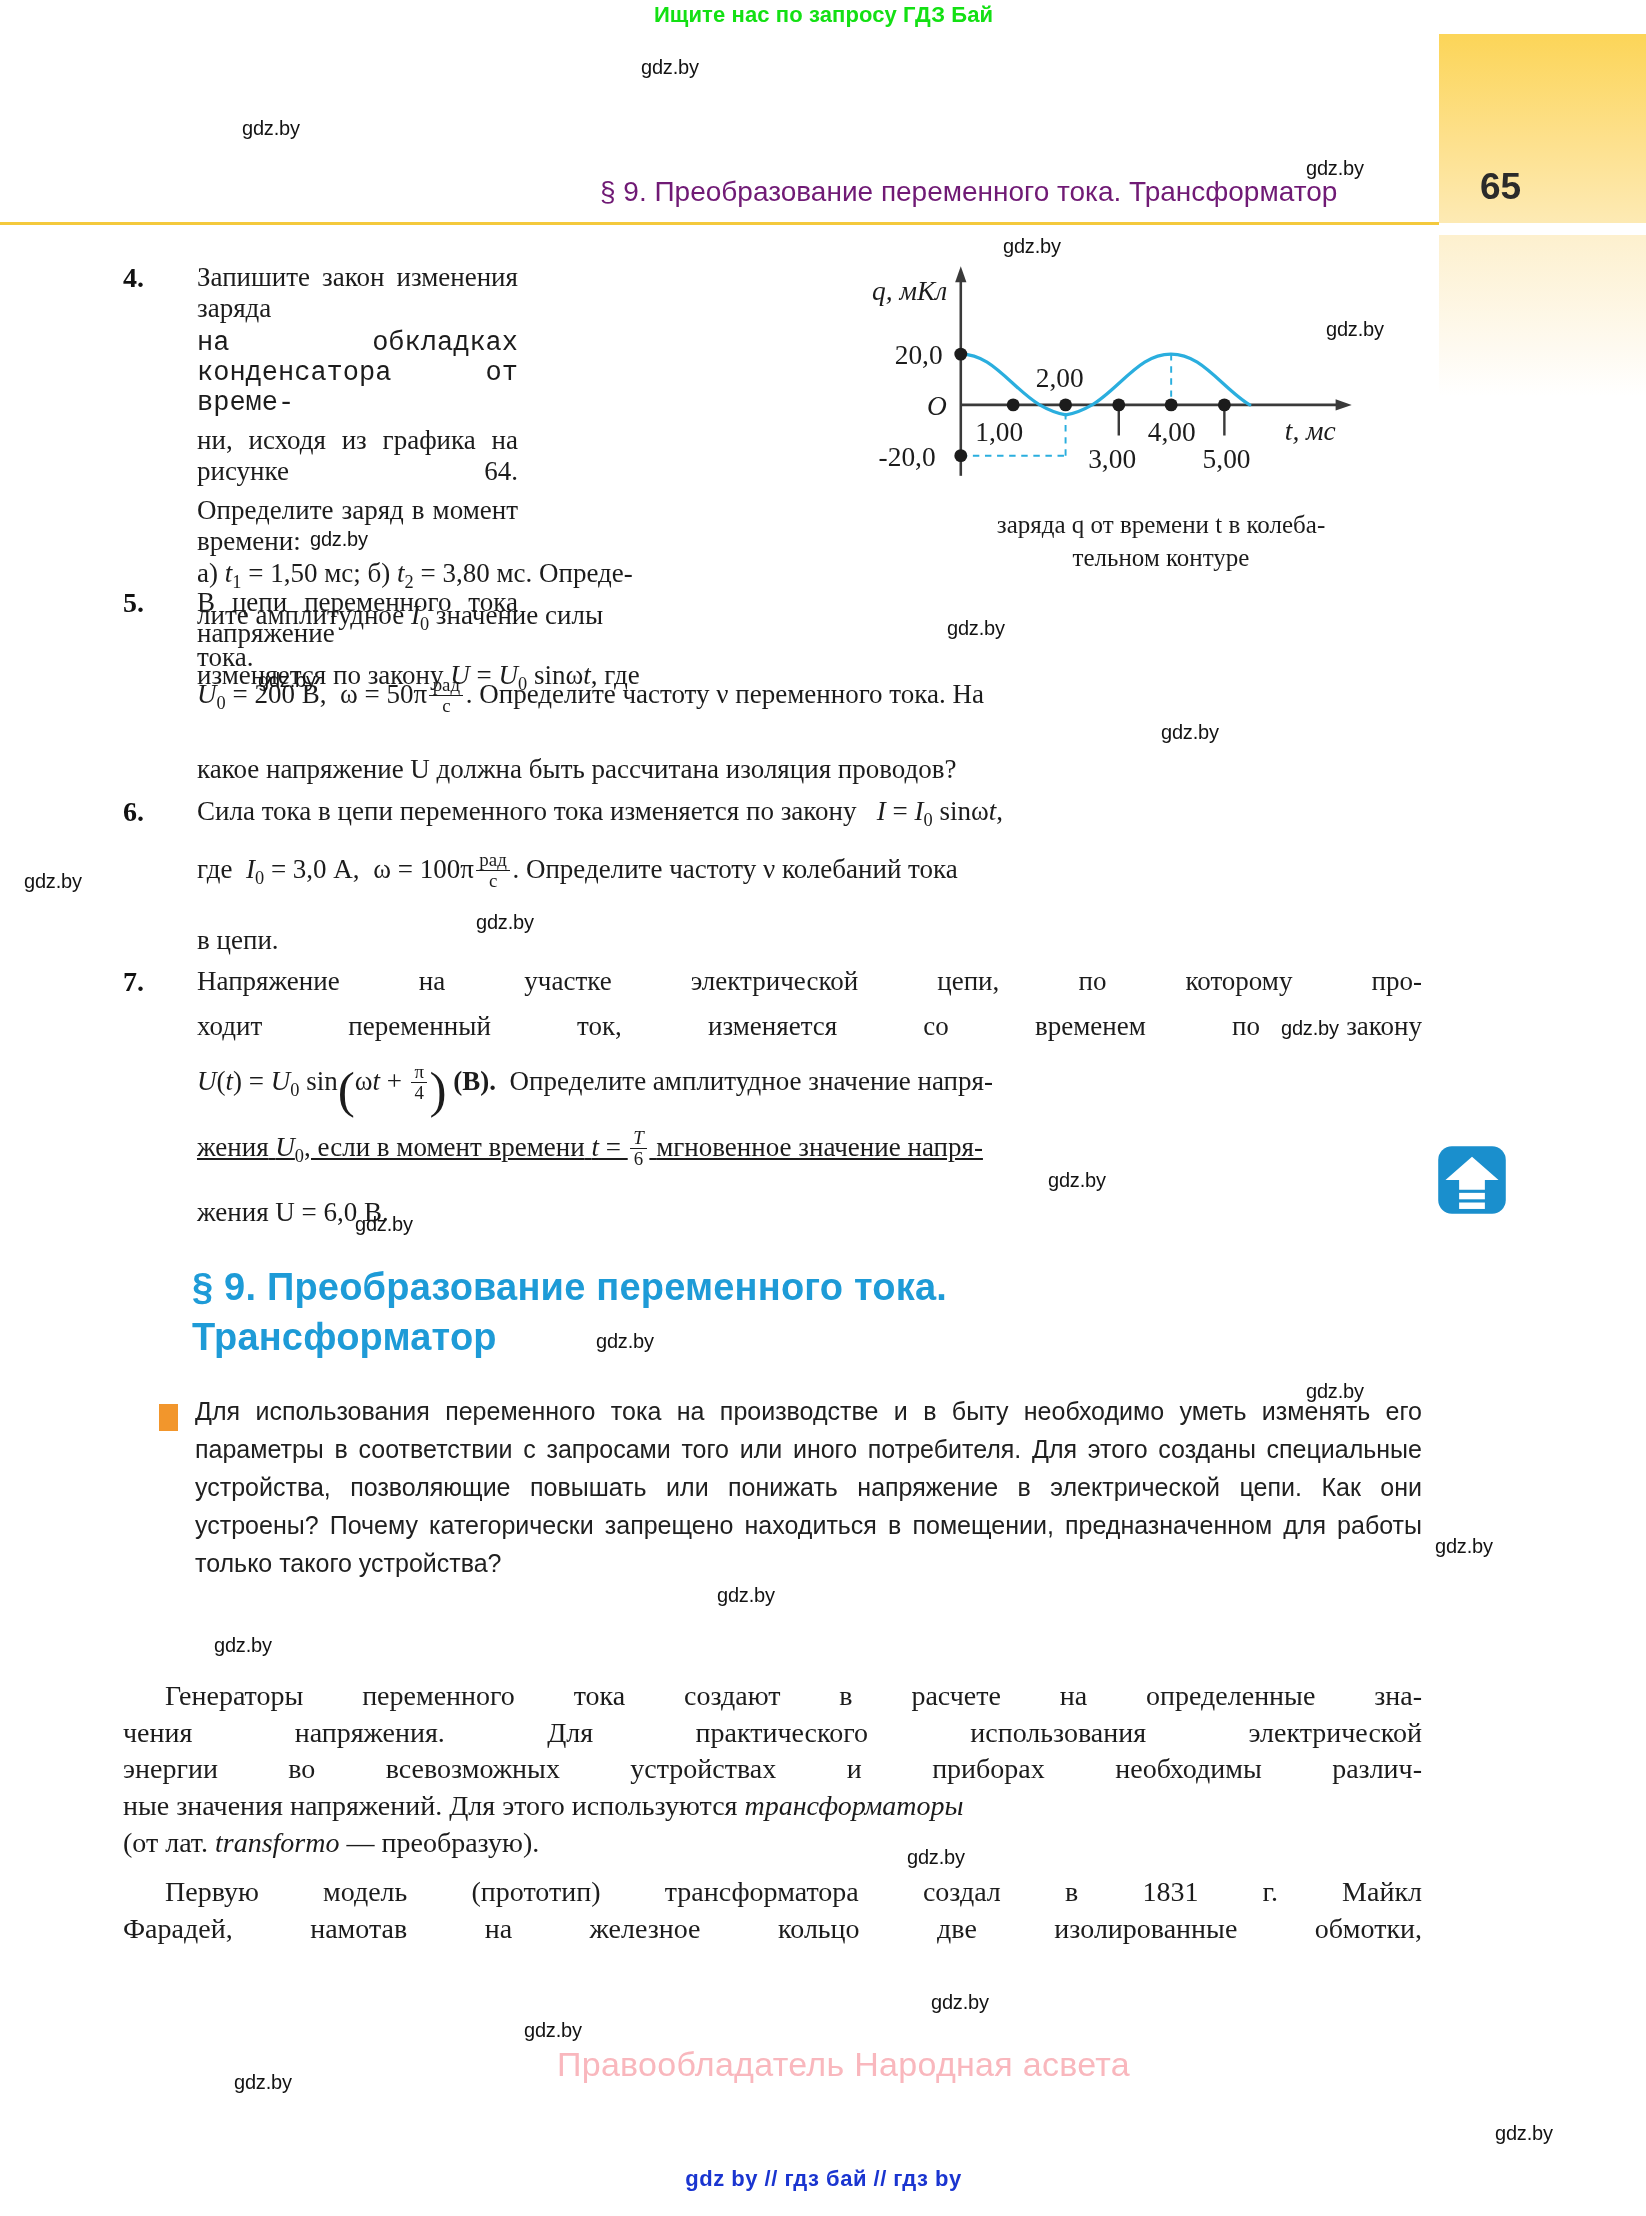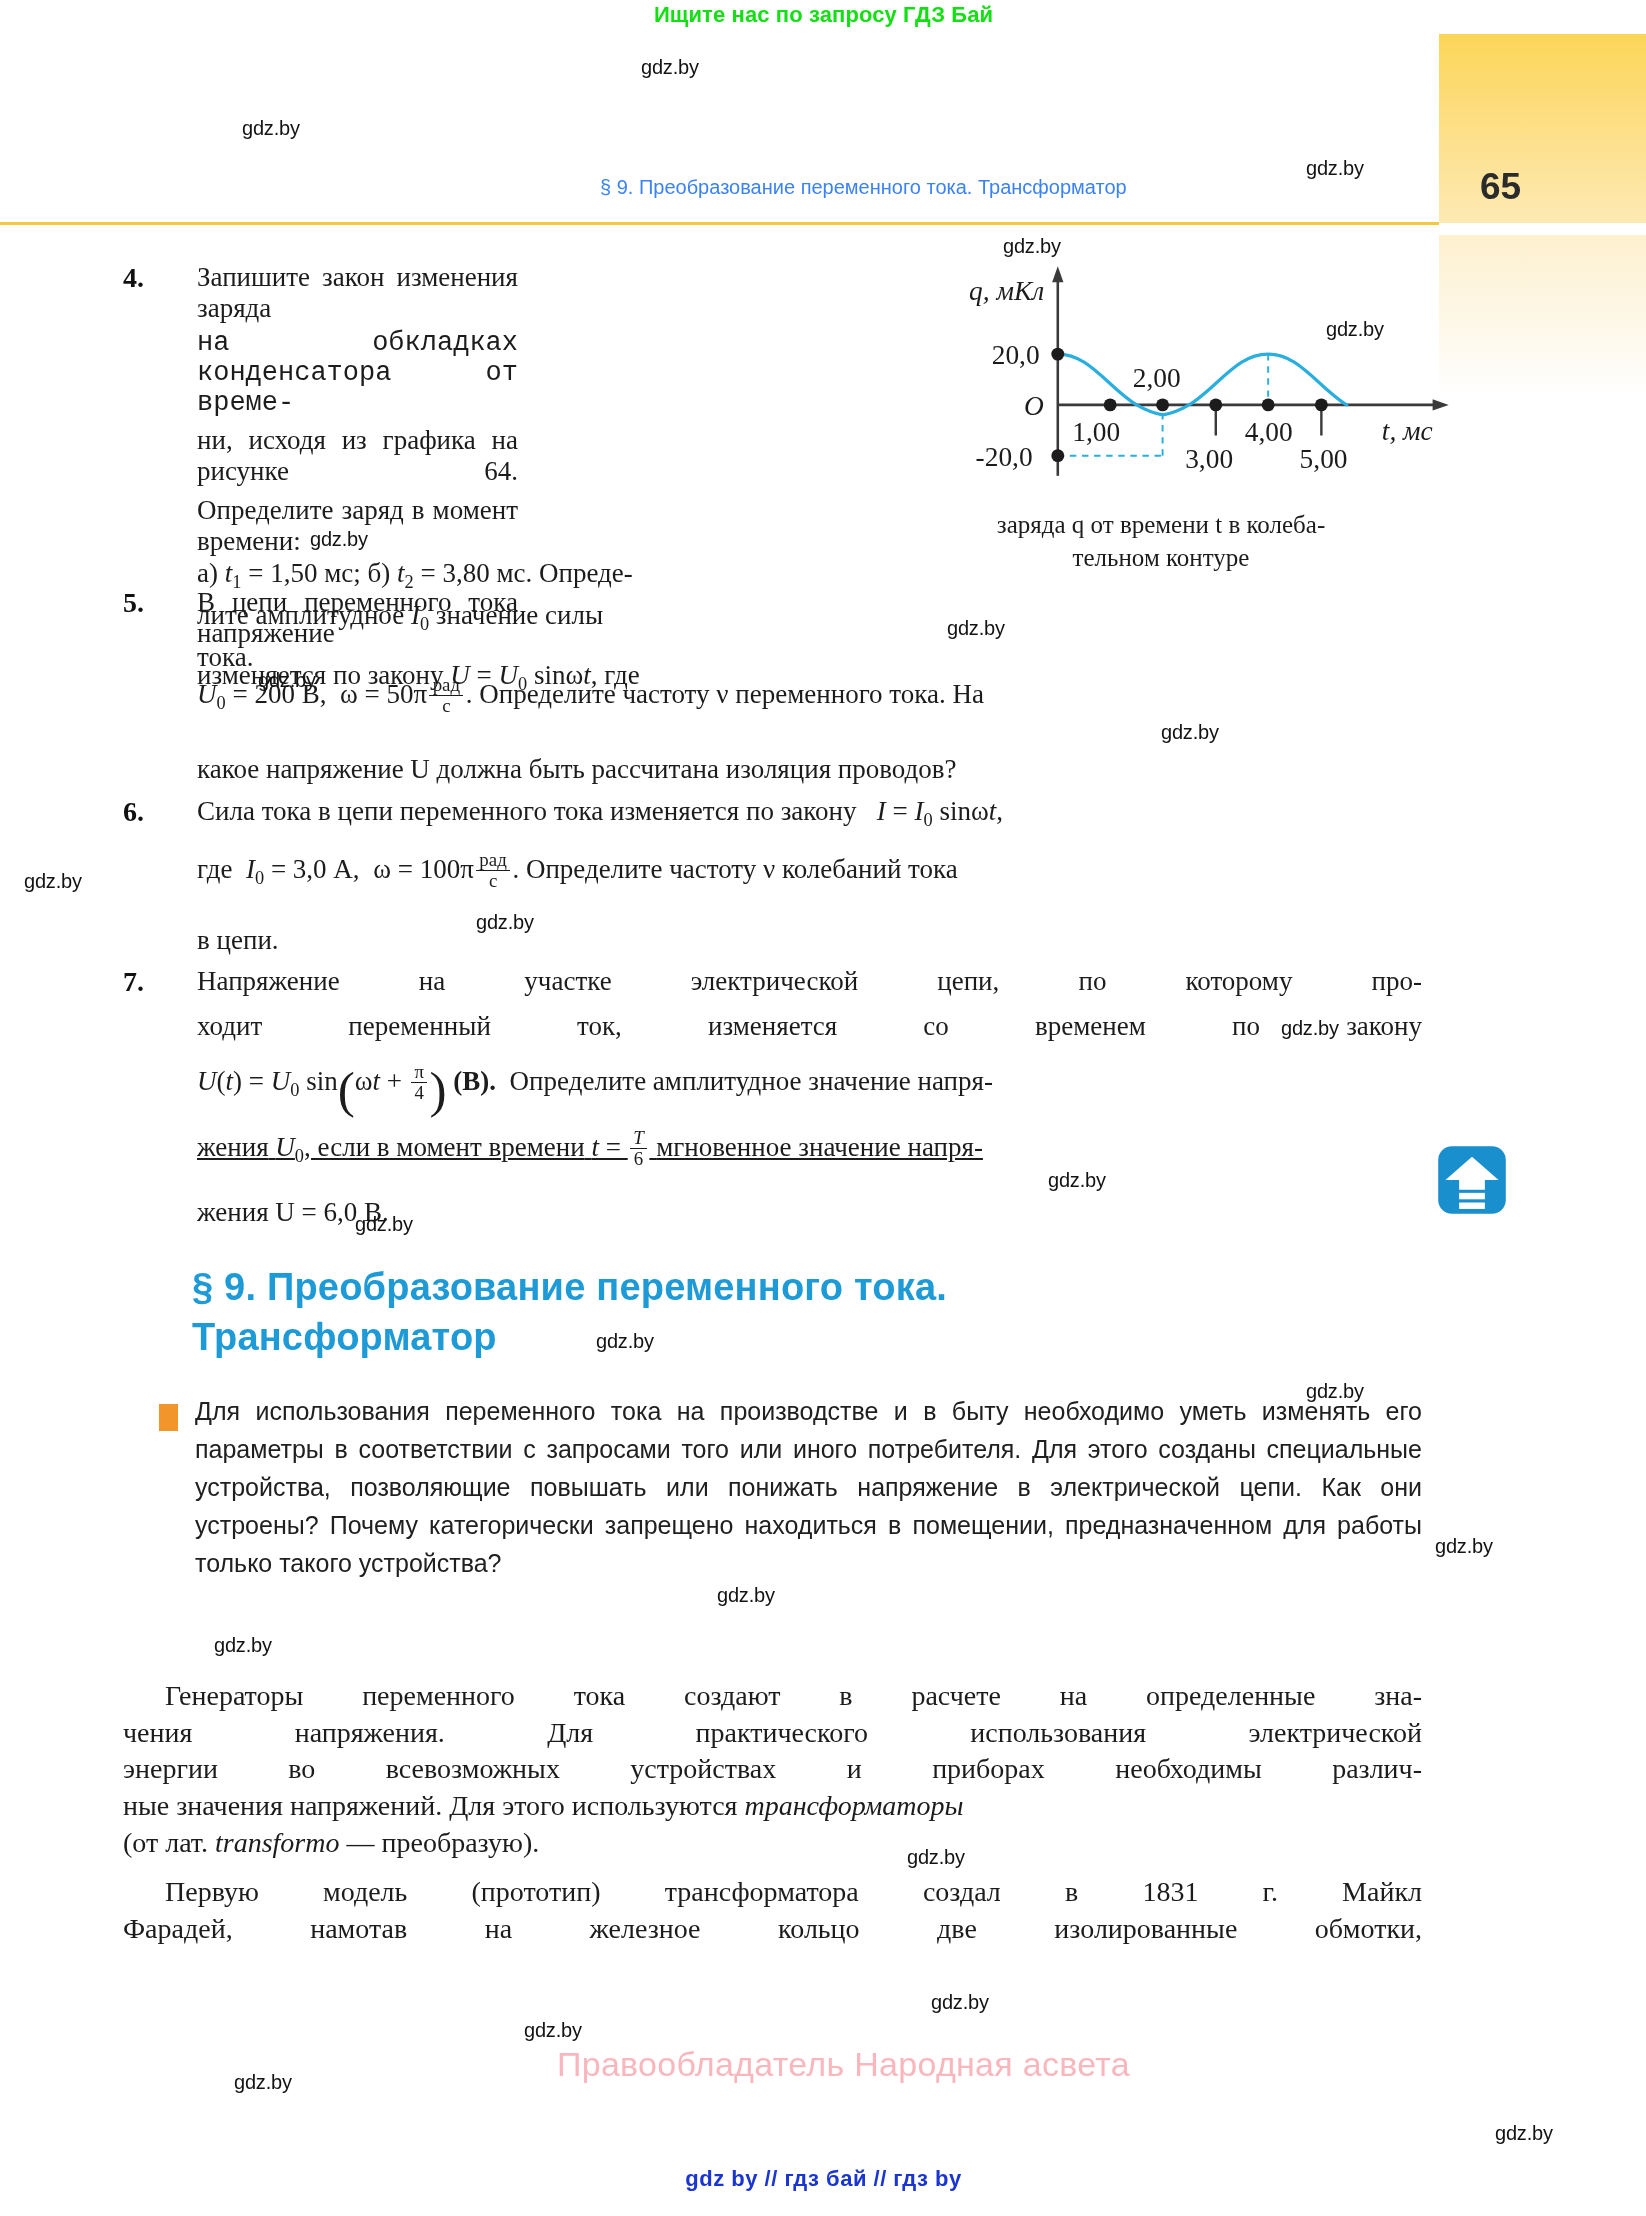--- a/index.html
+++ b/index.html
@@ -53,22 +53,22 @@
     font-weight:bold;
     font-size:37px;
     color:#2b2b2b;
     z-index:8;
   }
 
   
   #running-head {
     position:absolute; left:600px; top:176px;
     font-family:"Liberation Sans", sans-serif;
-    font-size:20px;
-    color:#3b82f6;
+    font-size:28px;
+    color:#701a75;
     white-space:nowrap;
     z-index:8;
   }
   #head-rule {
     position:absolute; left:0px; top:222px; width:1439px; height:3.2px;
     background:#f4c93c;
     z-index:6;
   }
 
   
@@ -93,21 +93,21 @@
   .subn { font-size:0.68em; vertical-align:-0.32em; font-style:normal;}
   .frac {
     display:inline-block; vertical-align:-0.48em; text-align:center;
     font-size:0.70em; line-height:1.04; margin:0 2.4px;
   }
   .frac .num { display:block; padding:0 3.2px; }
   .frac .den { display:block; border-top:1.3px solid #1c1c1c; padding:0 3.2px; }
   .bigparen { font-size:1.9em; vertical-align:-0.33em; font-weight:300; }
 
   
-  #figure-box { position:absolute; left:961px; top:234px; width:516px; height:266px; }
+  #figure-box { position:absolute; left:864px; top:234px; width:516px; height:266px; }
   #fig-caption {
     position:absolute; left:919px; top:509px; width:484px;
     font-family:"Liberation Serif", serif;
     font-size:25px; line-height:1.30; text-align:center; color:#1c1c1c;
   }
 
   
   #section-heading {
     position:absolute; left:192px; top:1262px; width:1048px;
     font-family:"Liberation Sans", sans-serif;

